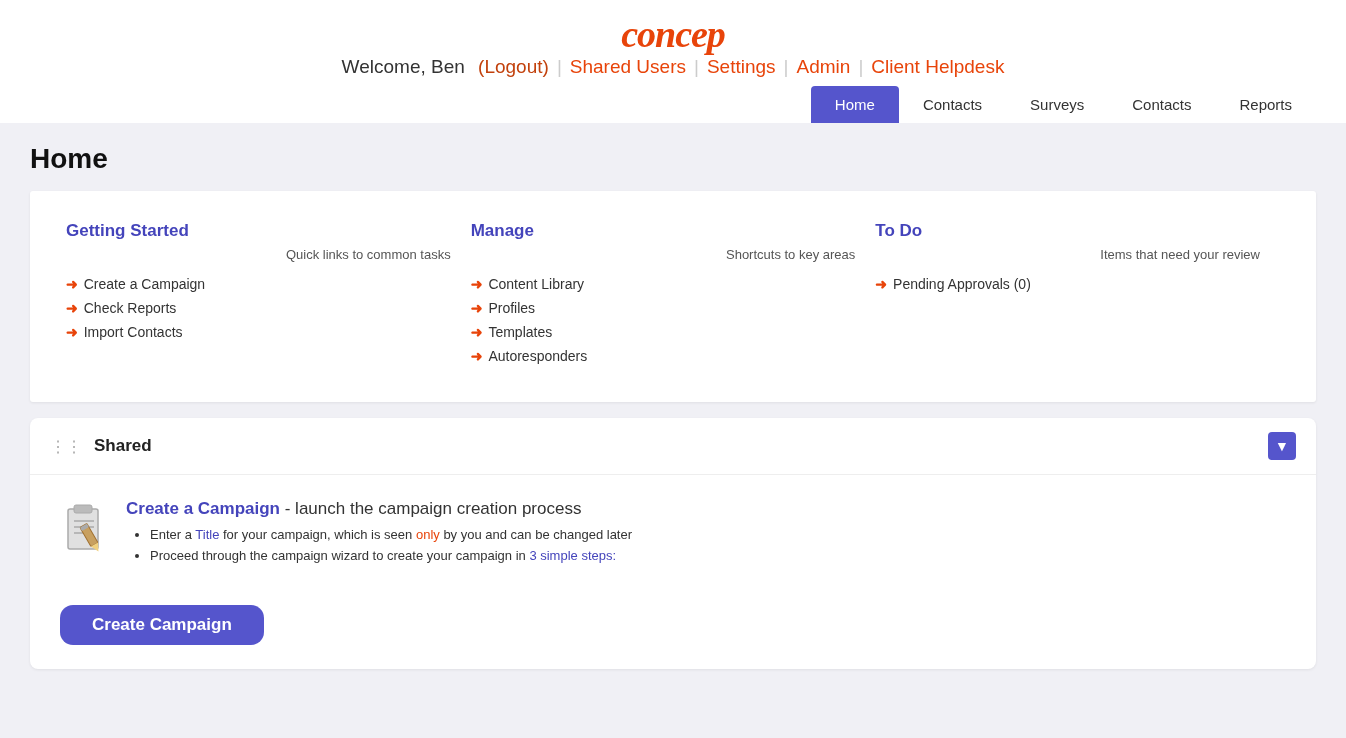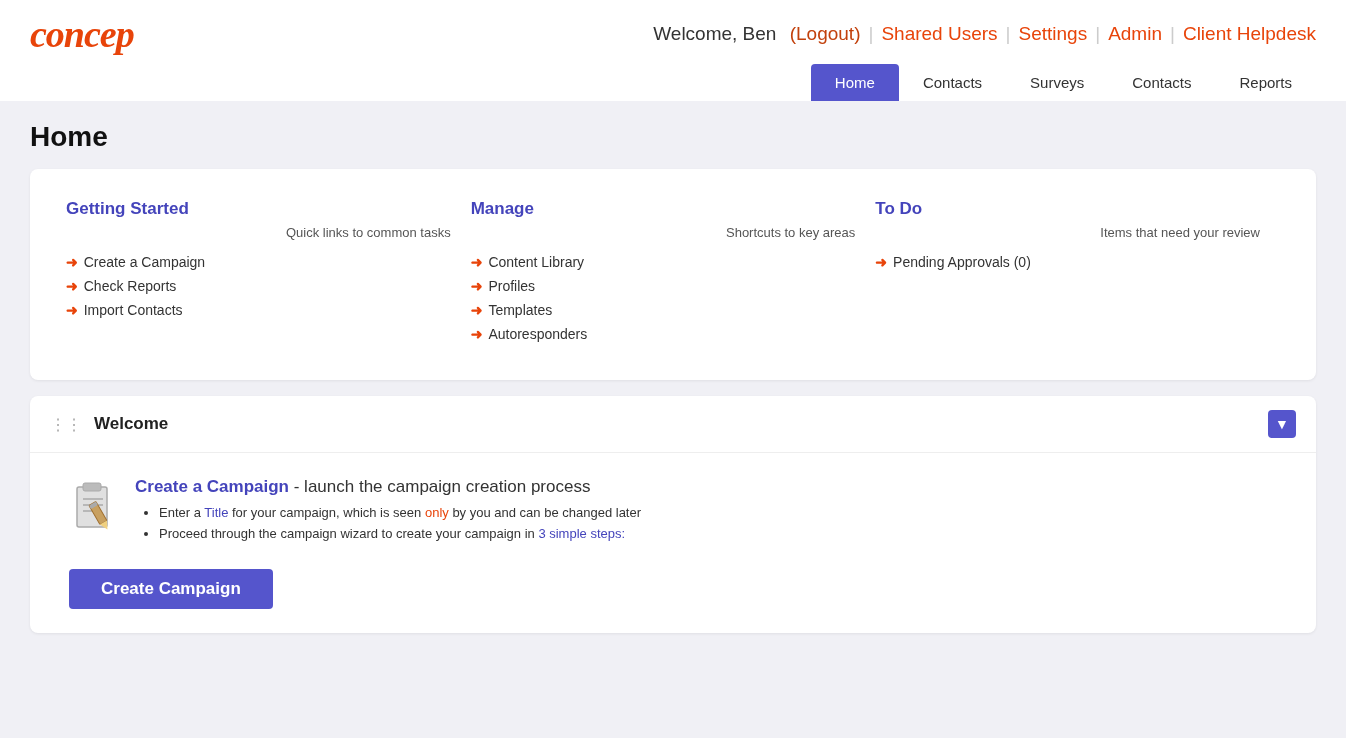--- a/index.html
+++ b/index.html
@@ -10,20 +10,21 @@
       background: #fff;
       padding: 0 30px;
       display: flex;
       flex-direction: column;
     }
     #top-bar {
       display: flex;
       justify-content: space-between;
       align-items: center;
       padding: 12px 0 8px 0;
+      flex-direction: column;
     }
     #logo {
       font-size: 38px;
       font-weight: bold;
       color: #e8440a;
       letter-spacing: -1px;
       font-family: Georgia, serif;
       font-style: italic;
     }
     #user-nav {
@@ -65,21 +66,21 @@
     #page-title {
       font-size: 28px;
       font-weight: bold;
       color: #111;
       margin-bottom: 16px;
     }
 
     
     .card {
       background: #fff;
-      border-radius: 8px;
+      border-radius: 3px;
       padding: 30px 36px;
       margin-bottom: 16px;
       box-shadow: 0 1px 3px rgba(0,0,0,0.07);
     }
 
     
     #quicklinks-grid {
       display: grid;
       grid-template-columns: 1fr 1fr 1fr;
       gap: 0;
@@ -149,21 +150,21 @@
       border-radius: 4px;
       width: 28px;
       height: 28px;
       font-size: 14px;
       cursor: pointer;
       display: flex;
       align-items: center;
       justify-content: center;
     }
     #welcome-body {
-      padding: 24px 39px;
+      padding: 24px 30px;
     }
     #welcome-intro {
       display: flex;
       align-items: flex-start;
       gap: 16px;
       margin-bottom: 16px;
     }
     #pencil-icon {
       font-size: 40px;
       color: #888;
@@ -200,25 +201,25 @@
       color: #333;
       list-style: decimal;
     }
     .numbered-list li span.blue { color: #4444bb; }
 
     #create-campaign-btn {
       display: inline-block;
       background: #5555cc;
       color: #fff;
       padding: 10px 32px;
-      border-radius: 4px;
+      border-radius: 13px;
       font-size: 17px;
       font-weight: bold;
       cursor: pointer;
-      margin-top: 6px;
+      margin-top: 20px;
       border: none;
     }
   </style>
 </head>
 <body>
 
 <div id="header">
   <div id="top-bar">
     <div>
       <span id="logo">concep</span>
@@ -298,21 +299,21 @@
           <span>Pending Approvals (0)</span>
         </div>
       </div>
     </div>
   </div>
 
   <div id="welcome-card">
     <div id="welcome-header">
       <div id="welcome-header-left">
         <span class="drag-handle">⋮⋮</span>
-        <span id="welcome-title">Welcome</span>
+        <span id="welcome-title">Shared</span>
       </div>
       <button id="collapse-btn">▼</button>
     </div>
     <div id="welcome-body">
       <div id="welcome-intro">
         <div id="pencil-icon">
           
           <svg width="50" height="56" viewBox="0 0 50 56" fill="none" xmlns="http://www.w3.org/2000/svg">
             <rect x="8" y="6" width="30" height="40" rx="2" fill="#e0e0e0" stroke="#aaa" stroke-width="1.5"></rect>
             <rect x="14" y="2" width="18" height="8" rx="2" fill="#bbb" stroke="#aaa" stroke-width="1"></rect>

